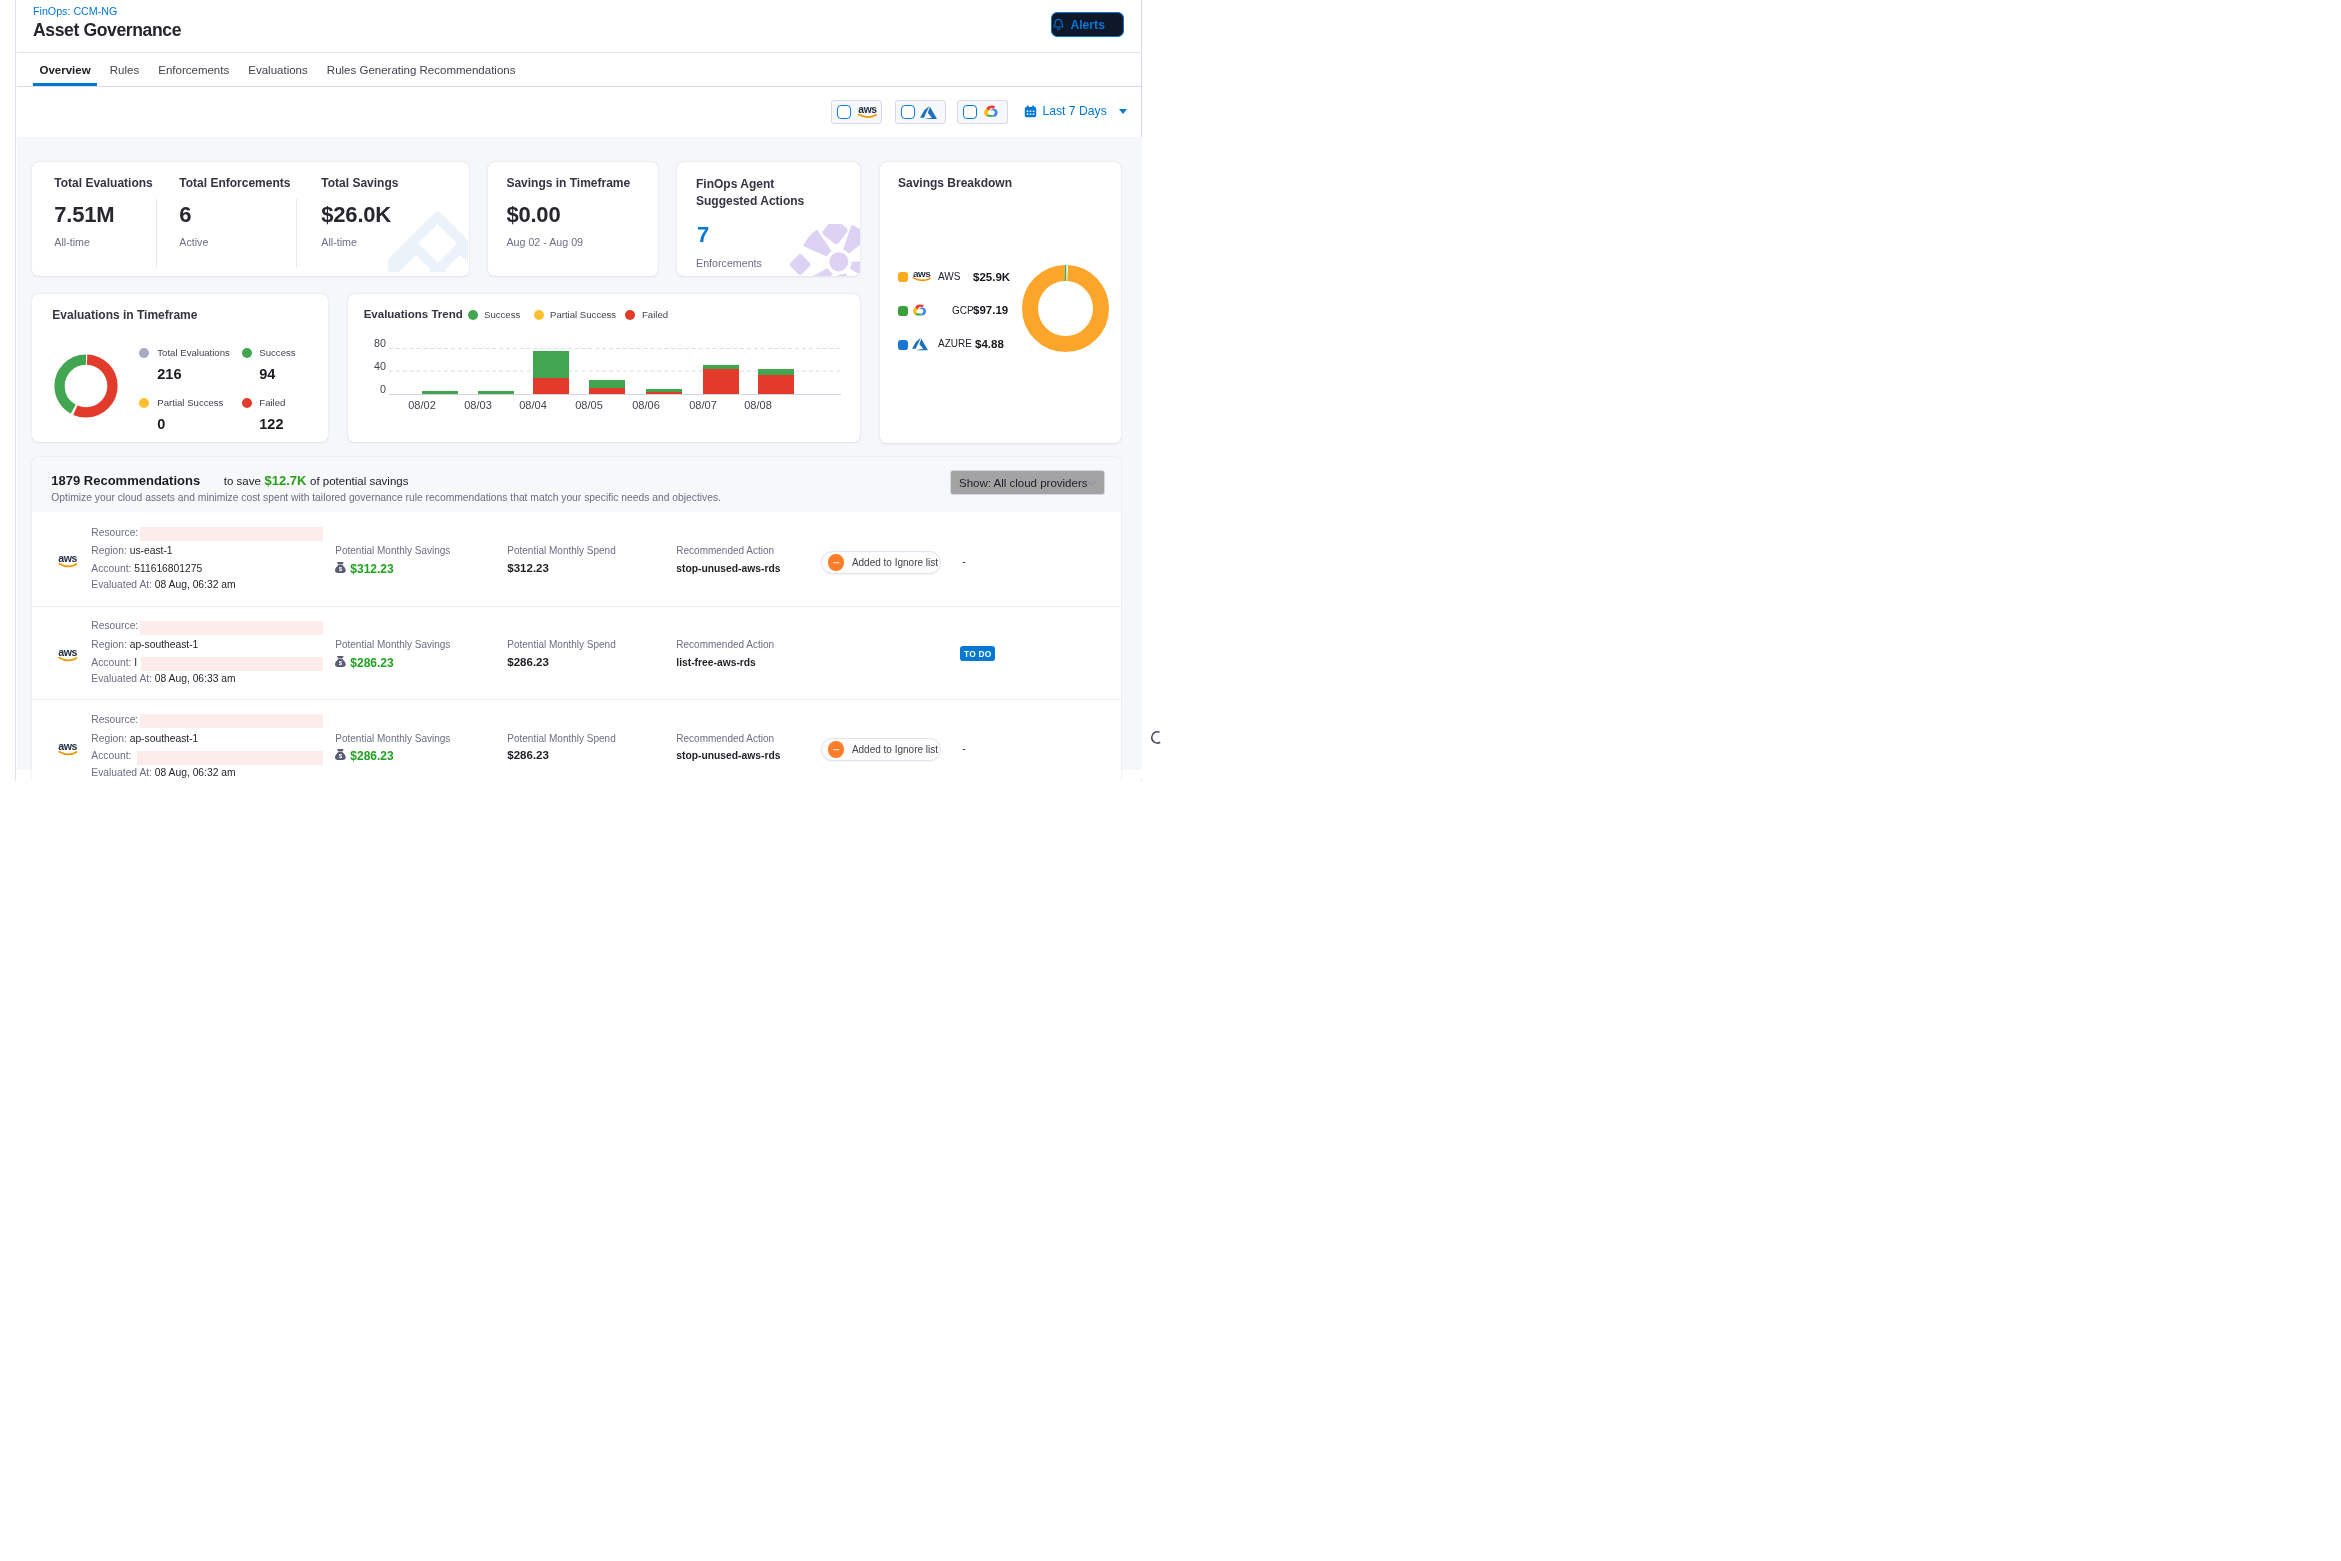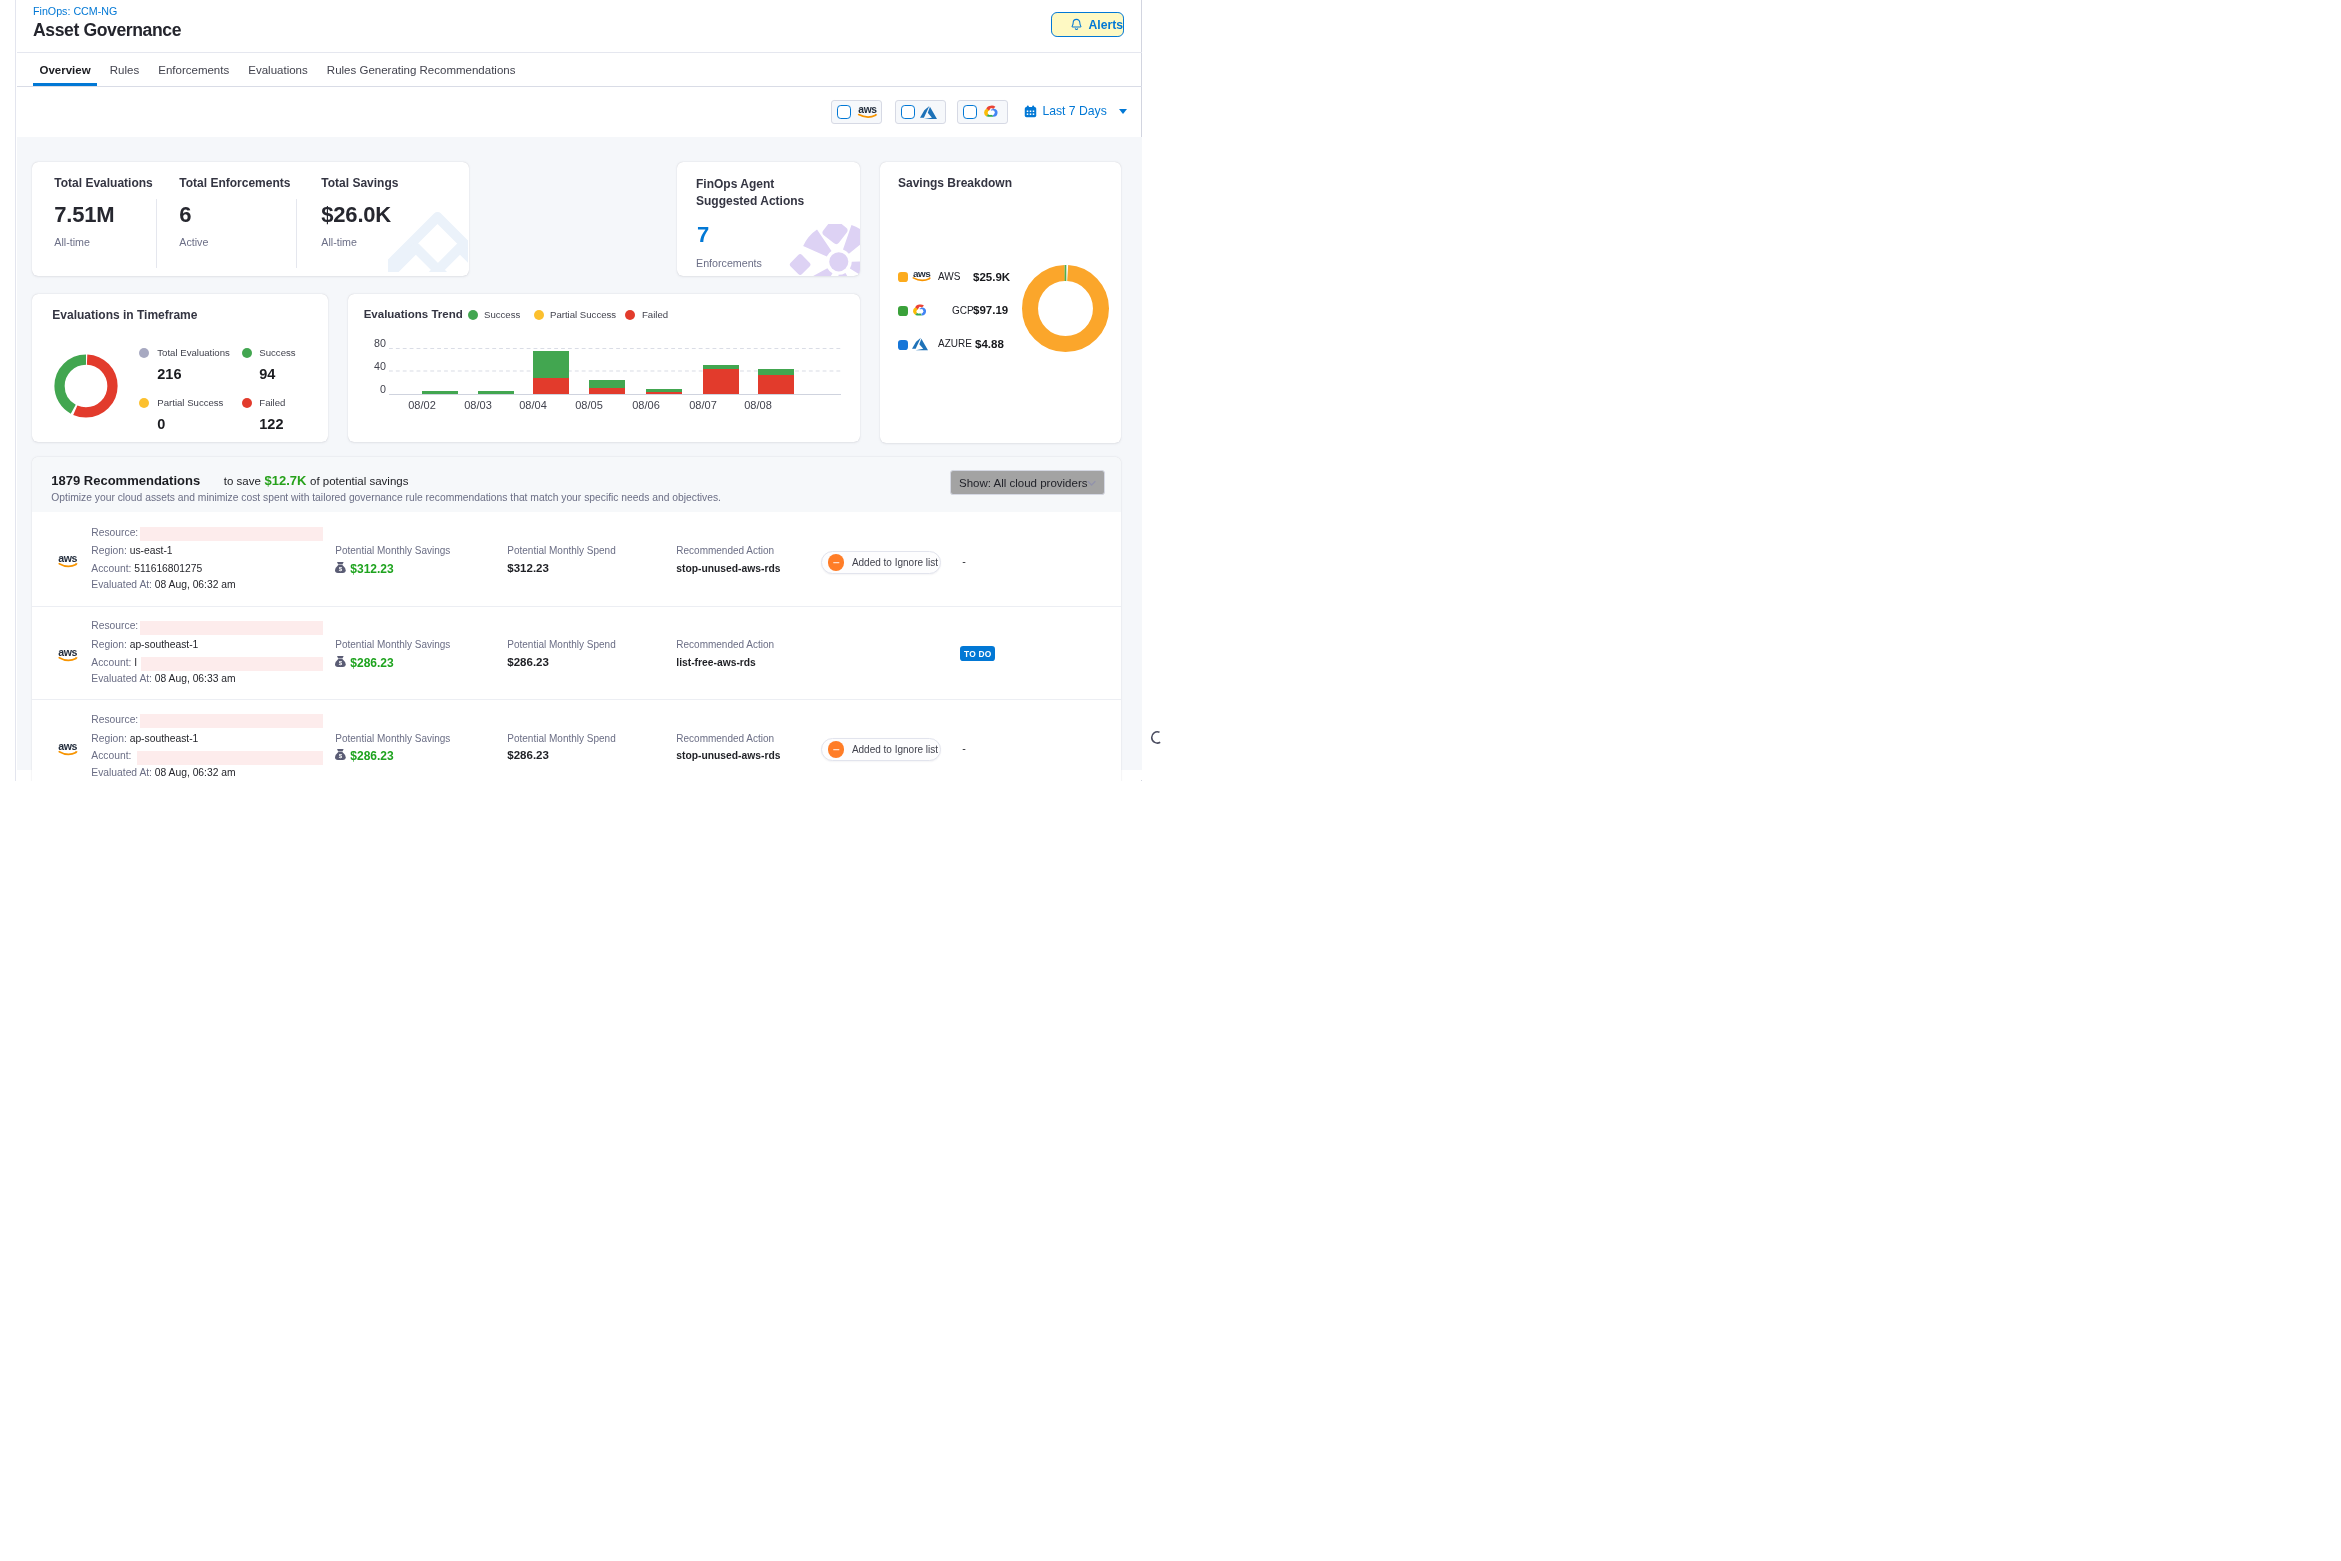--- a/index.html
+++ b/index.html
@@ -8,21 +8,21 @@
 .abs { position:absolute; }
 #page { position:relative; width:1171px; height:781px; }
 #leftstrip { left:0; top:0; width:16px; height:781px; background:#fff; border-right:0.8px solid #e3e5ee; }
 #main { left:17px; top:0; width:1125px; height:781px; background:#fff; border-right:0.8px solid #d2d5e0; }
 #rightstrip { left:1143px; top:0; width:28px; height:781px; background:#fff; }
 
 #acct { left:16px; top:4.6px; font-size:10.7px; color:#0278d5; }
 #title { left:16px; top:20px; font-size:17.6px; font-weight:bold; color:#24252d; letter-spacing:-0.4px;}
 #hdrline { left:0; top:52px; width:1125px; height:0.8px; background:#e5e7ef; }
 #alertsbtn { left:1034px; top:12px; width:73px; height:25px; border:1.5px solid #0278d5; border-radius:6.1px;
-  color:#0278d5; font-weight:bold; font-size:12.2px; background:#fef9c3; display:flex; align-items:center; justify-content:flex-end; gap:5.4px;}
+  color:#0278d5; font-weight:bold; font-size:12.2px; background:#0f172a; display:flex; align-items:center; justify-content:flex-start; gap:5.4px;}
 
 #tabs { left:16px; top:53px; height:33px; display:flex; gap:6.1px; align-items:center; }
 .tab { font-size:11.5px; color:#42434e; padding:0 6.5px; height:33px; display:flex; align-items:center; position:relative; }
 .tab.active { font-weight:bold; color:#1b1c21; }
 .tab.active:after { content:""; position:absolute; left:0; right:0; bottom:0; height:3.4px; background:#0278d5; }
 #tabline { left:0; top:86px; width:1125px; height:0.8px; background:#d9dce6; }
 
 #filterline { left:0; top:137px; width:1125px; height:0.8px; background:#dcdfe9; }
 .provgroup { top:100px; width:51px; height:24px; background:#f6f8fb; border:0.8px solid #d6d9e4; border-radius:3.1px;
   display:flex; align-items:center; padding-left:4.6px; gap:5.4px; }
@@ -143,20 +143,25 @@
         <div class="bignum" style="left:22px; top:40px;">7.51M</div>
         <div class="sub" style="left:22px; top:74px;">All-time</div>
         <div class="ctitle" style="left:147px; top:14px;">Total Enforcements</div>
         <div class="bignum" style="left:147px; top:40px;">6</div>
         <div class="sub" style="left:147px; top:74px;">Active</div>
         <div class="ctitle" style="left:289px; top:14px;">Total Savings</div>
         <div class="bignum" style="left:289px; top:40px;">$26.0K</div>
         <div class="sub" style="left:289px; top:74px;">All-time</div>
       </div>
 
+      <div class="card" style="left:471px; top:25px; width:170px; height:114px;">
+        <div class="ctitle" style="left:18.4px; top:14px;">Savings in Timeframe</div>
+        <div class="bignum" style="left:18.4px; top:40px;">$0.00</div>
+        <div class="sub" style="left:18.4px; top:74px;">Aug 02 - Aug 09</div>
+      </div>
 
       <div class="card" style="left:660px; top:25px; width:183px; height:114px; overflow:hidden;">
         <div class="ctitle" style="left:19px; top:14px; width:142px; line-height:16.5px;">FinOps Agent Suggested Actions</div>
         <div class="bignum" style="left:20px; top:60px; color:#0278d5;">7</div>
         <div class="sub" style="left:19px; top:95px;">Enforcements</div>
         <svg class="abs" style="right:0; bottom:0;" width="96" height="52" viewBox="0 0 125 68">
             <g stroke="#ddd2f4" stroke-width="34" fill="none">
               <circle cx="97.5" cy="49.5" r="34" stroke-dasharray="19 194.6" transform="rotate(-156 97.5 49.5)"></circle>
               <circle cx="97.5" cy="49.5" r="34" stroke-dasharray="19 194.6" transform="rotate(-71 97.5 49.5)"></circle>
               <circle cx="97.5" cy="49.5" r="34" stroke-dasharray="19 194.6" transform="rotate(-1 97.5 49.5)"></circle>

